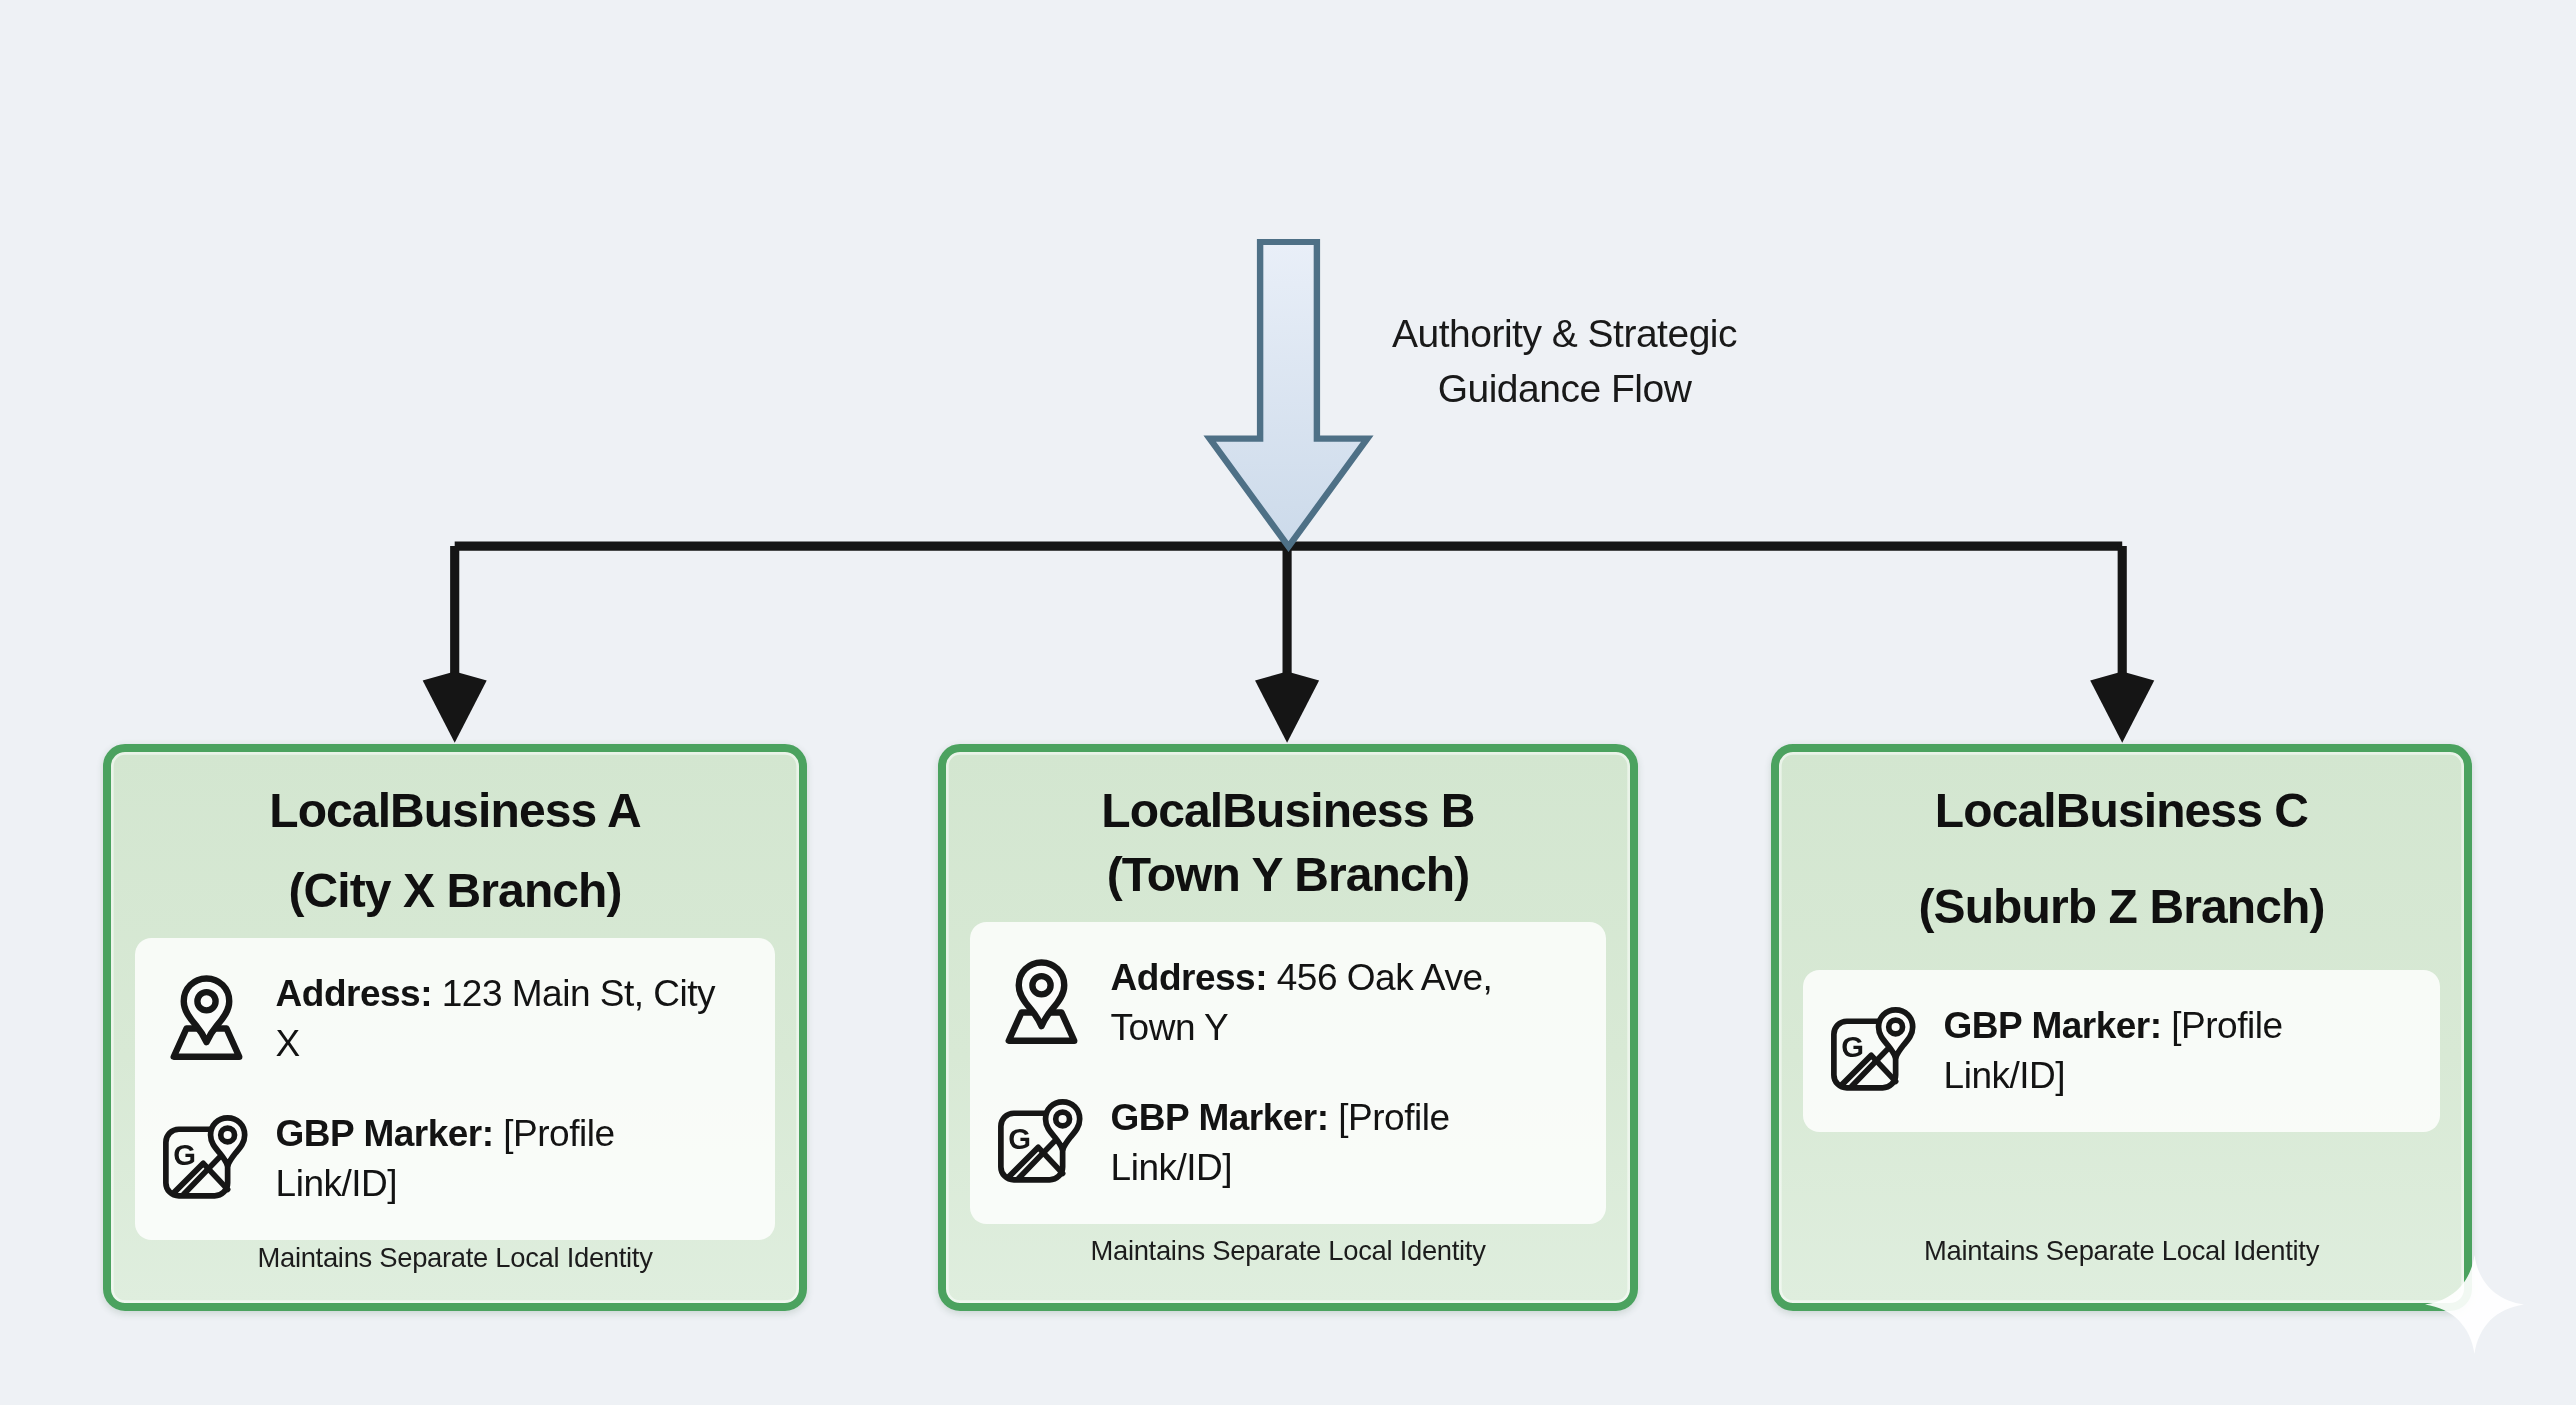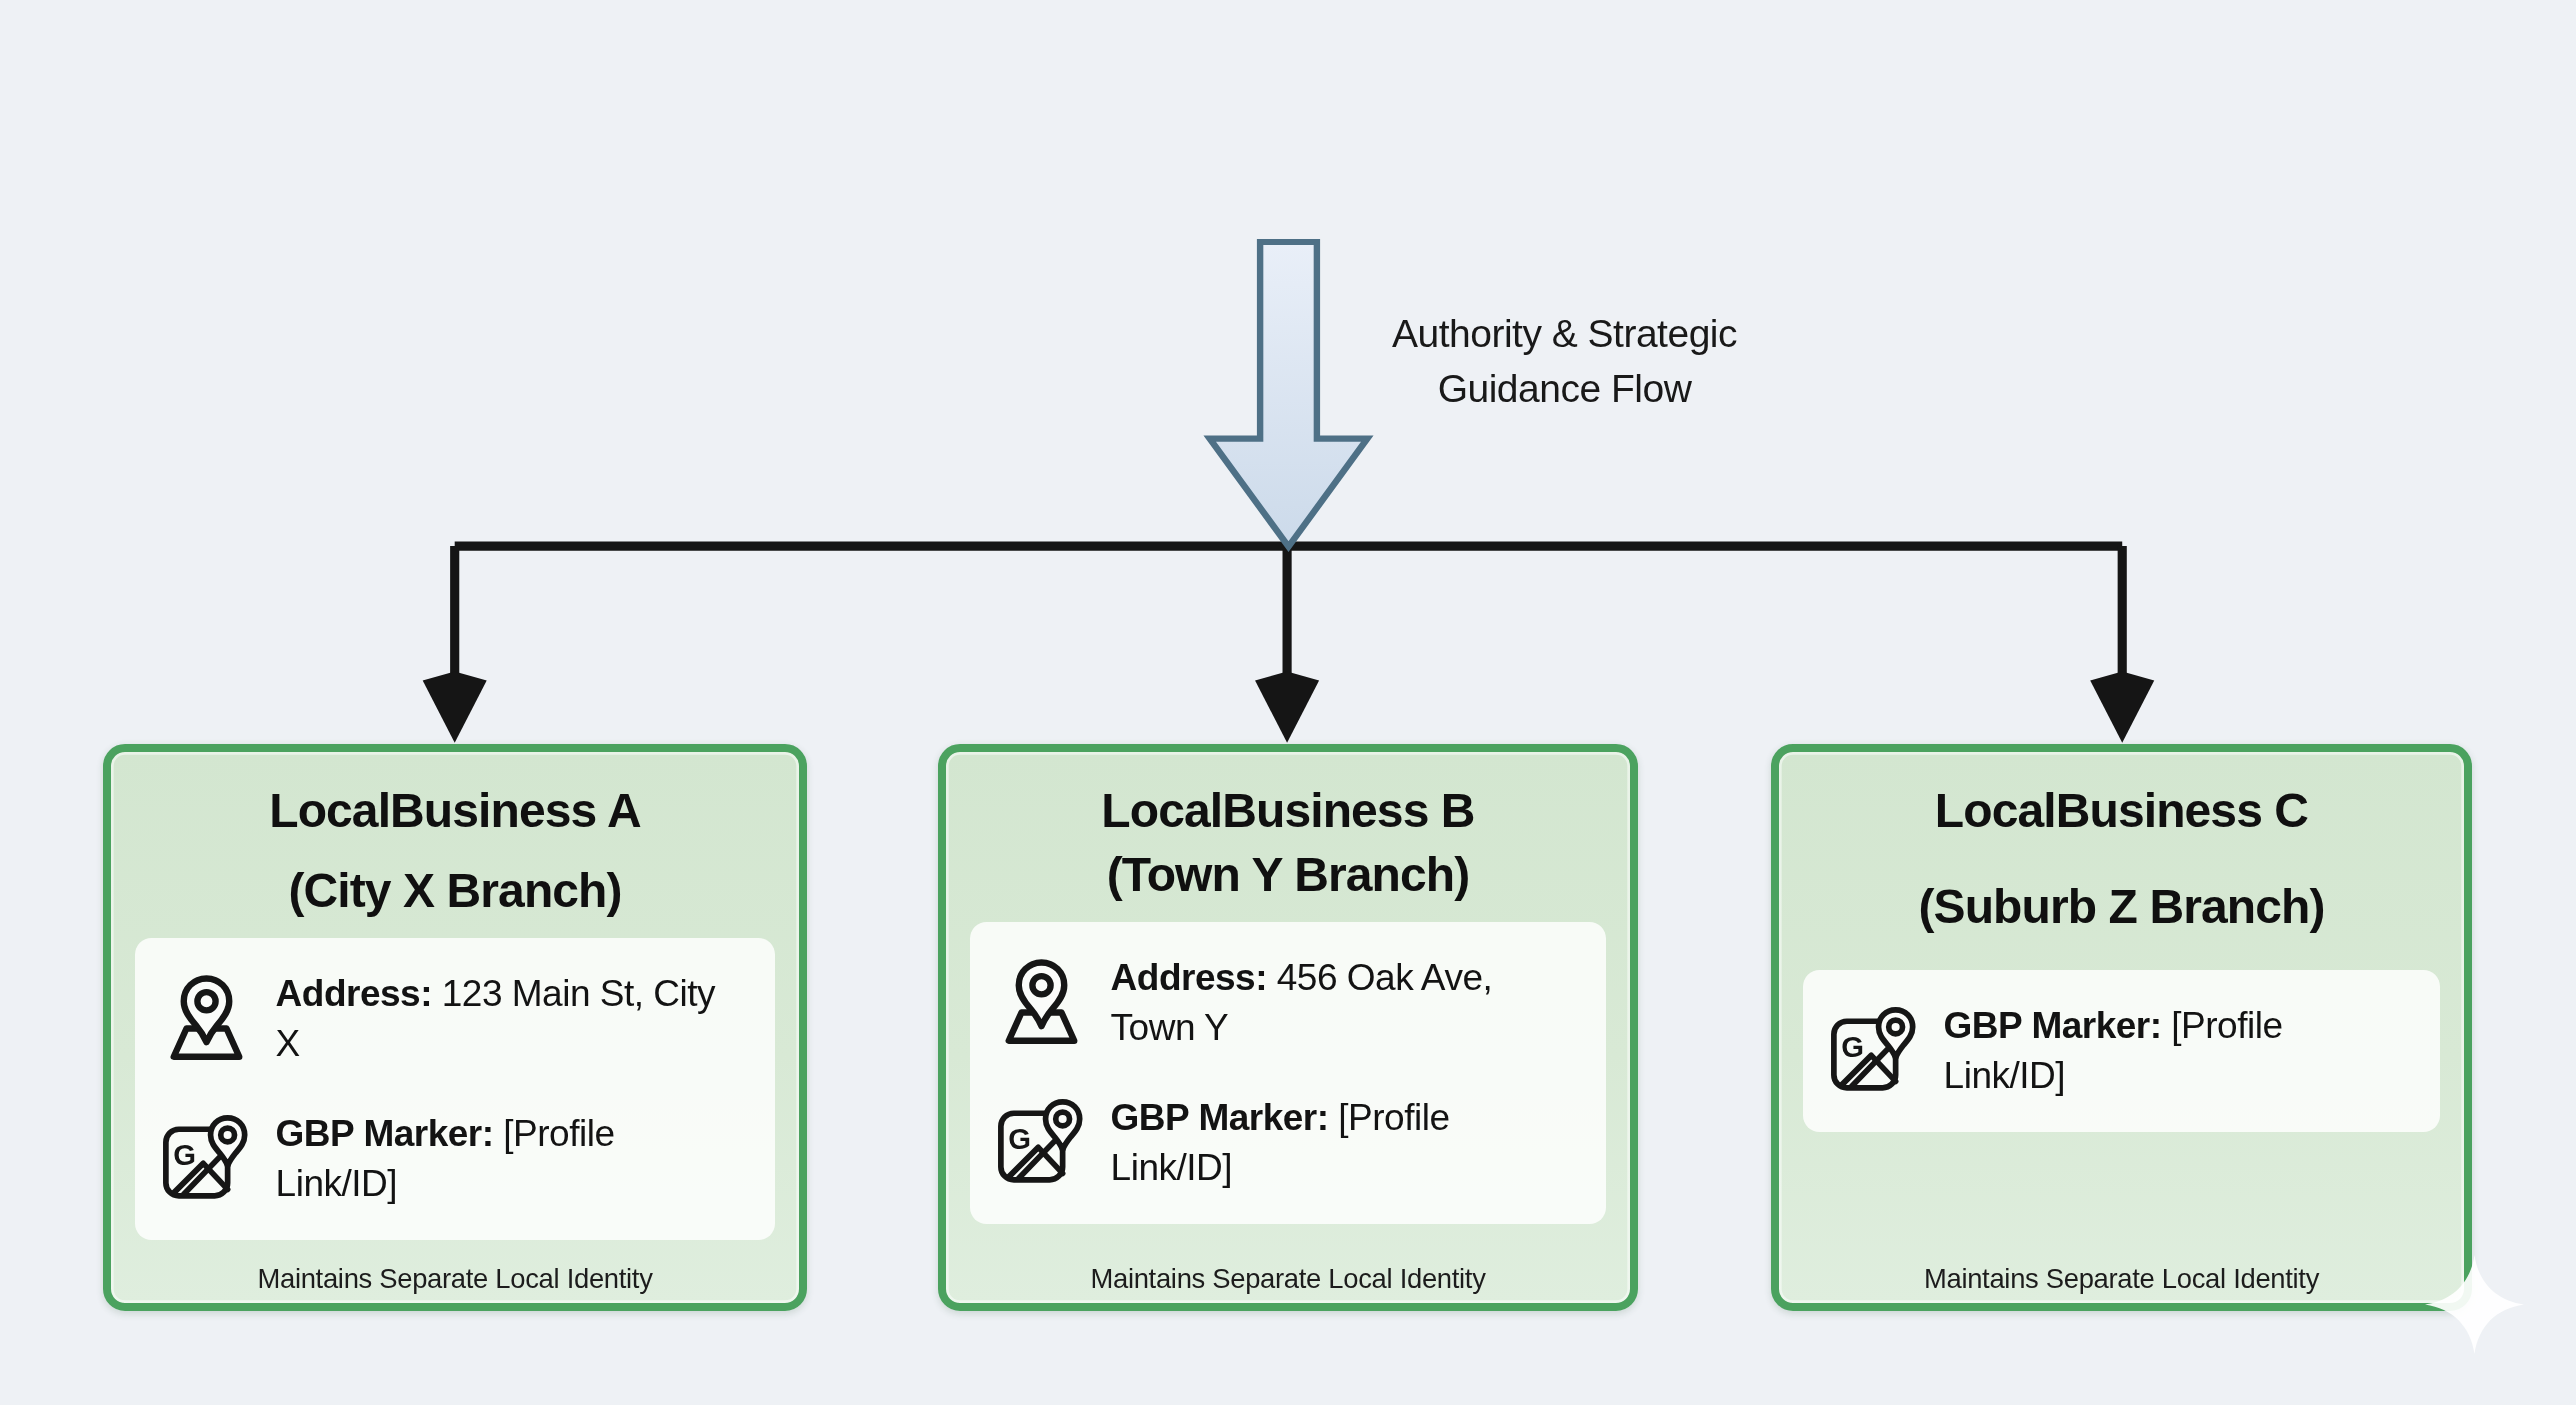--- a/index.html
+++ b/index.html
@@ -69,21 +69,21 @@
   }
   .info-row{display:flex;align-items:center;gap:24px;}
   .info-icon{flex:none;width:91px;height:91px;}
   .info-text{
     margin:0;width:462px;
     font-size:37px;line-height:50px;letter-spacing:-0.5px;color:#131313;
   }
   .info-text b{font-weight:bold;}
 
   .branch-footer{
-    margin-top:auto;margin-bottom:7px;
+    margin-top:auto;margin-bottom:35px;
     text-align:center;
     font-size:27.4px;line-height:35px;letter-spacing:-0.3px;color:#1c1c1c;
   }
 
   
   .sparkle{position:absolute;left:2425px;top:1255px;z-index:3;}
 </style>
 </head>
 <body>
 

